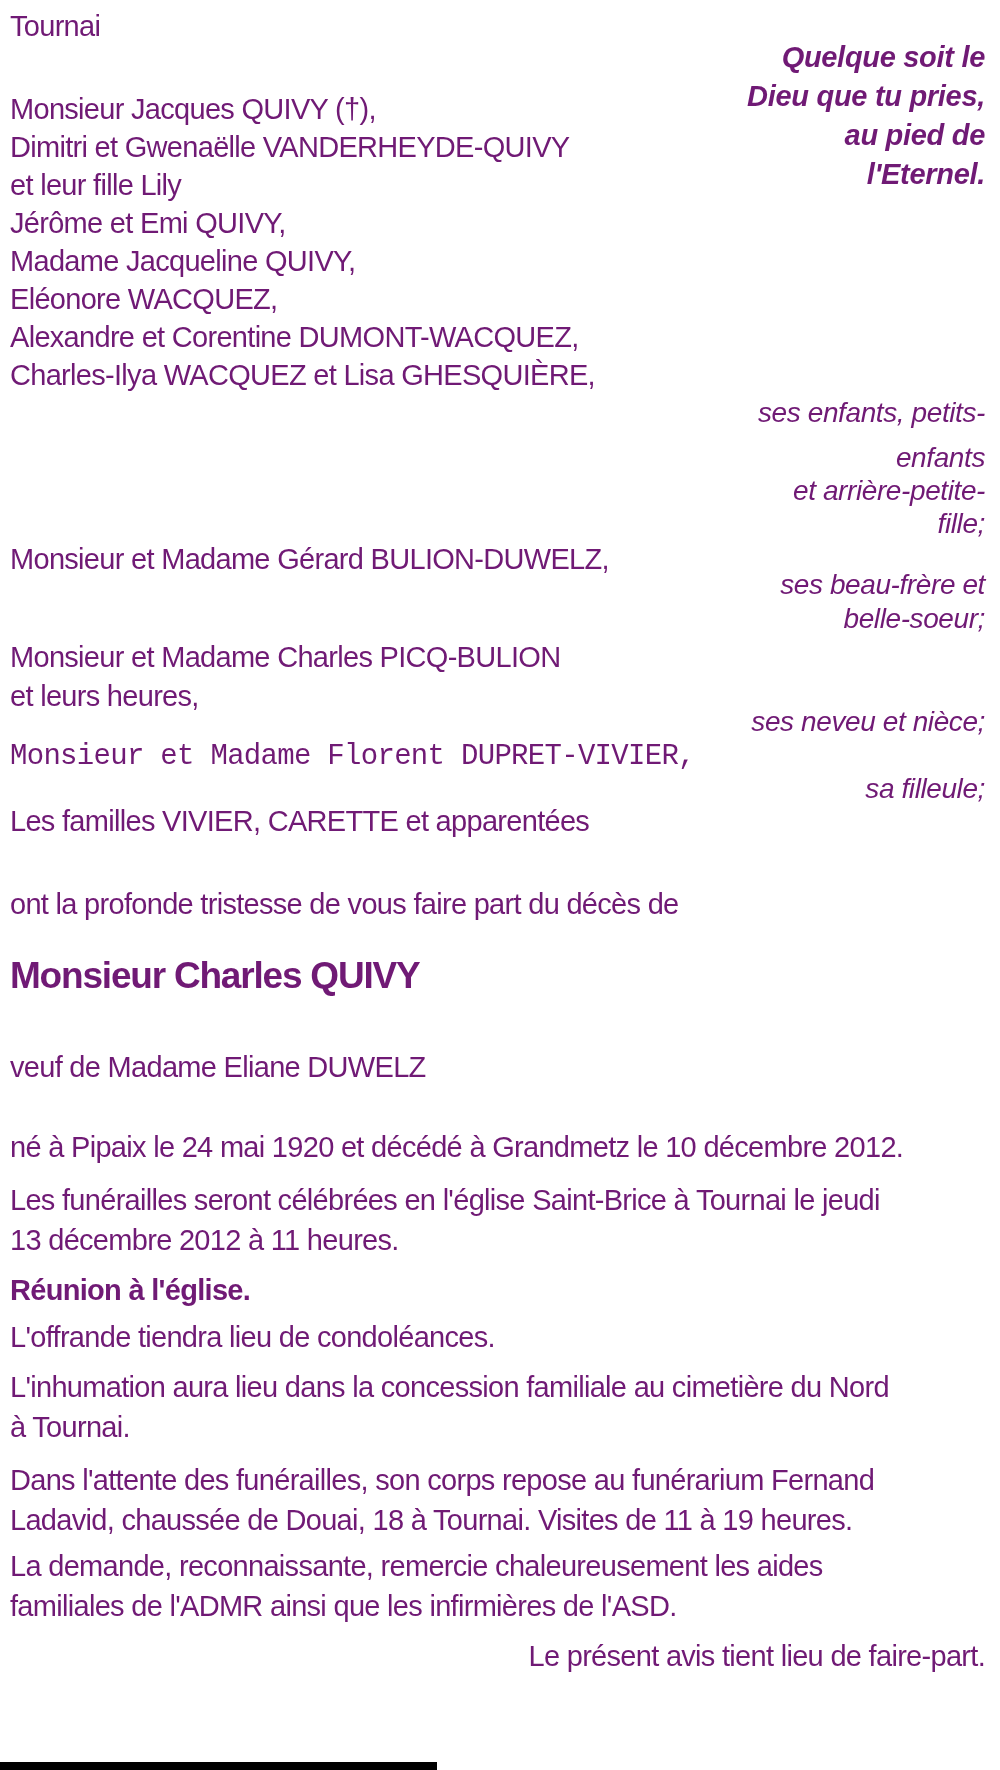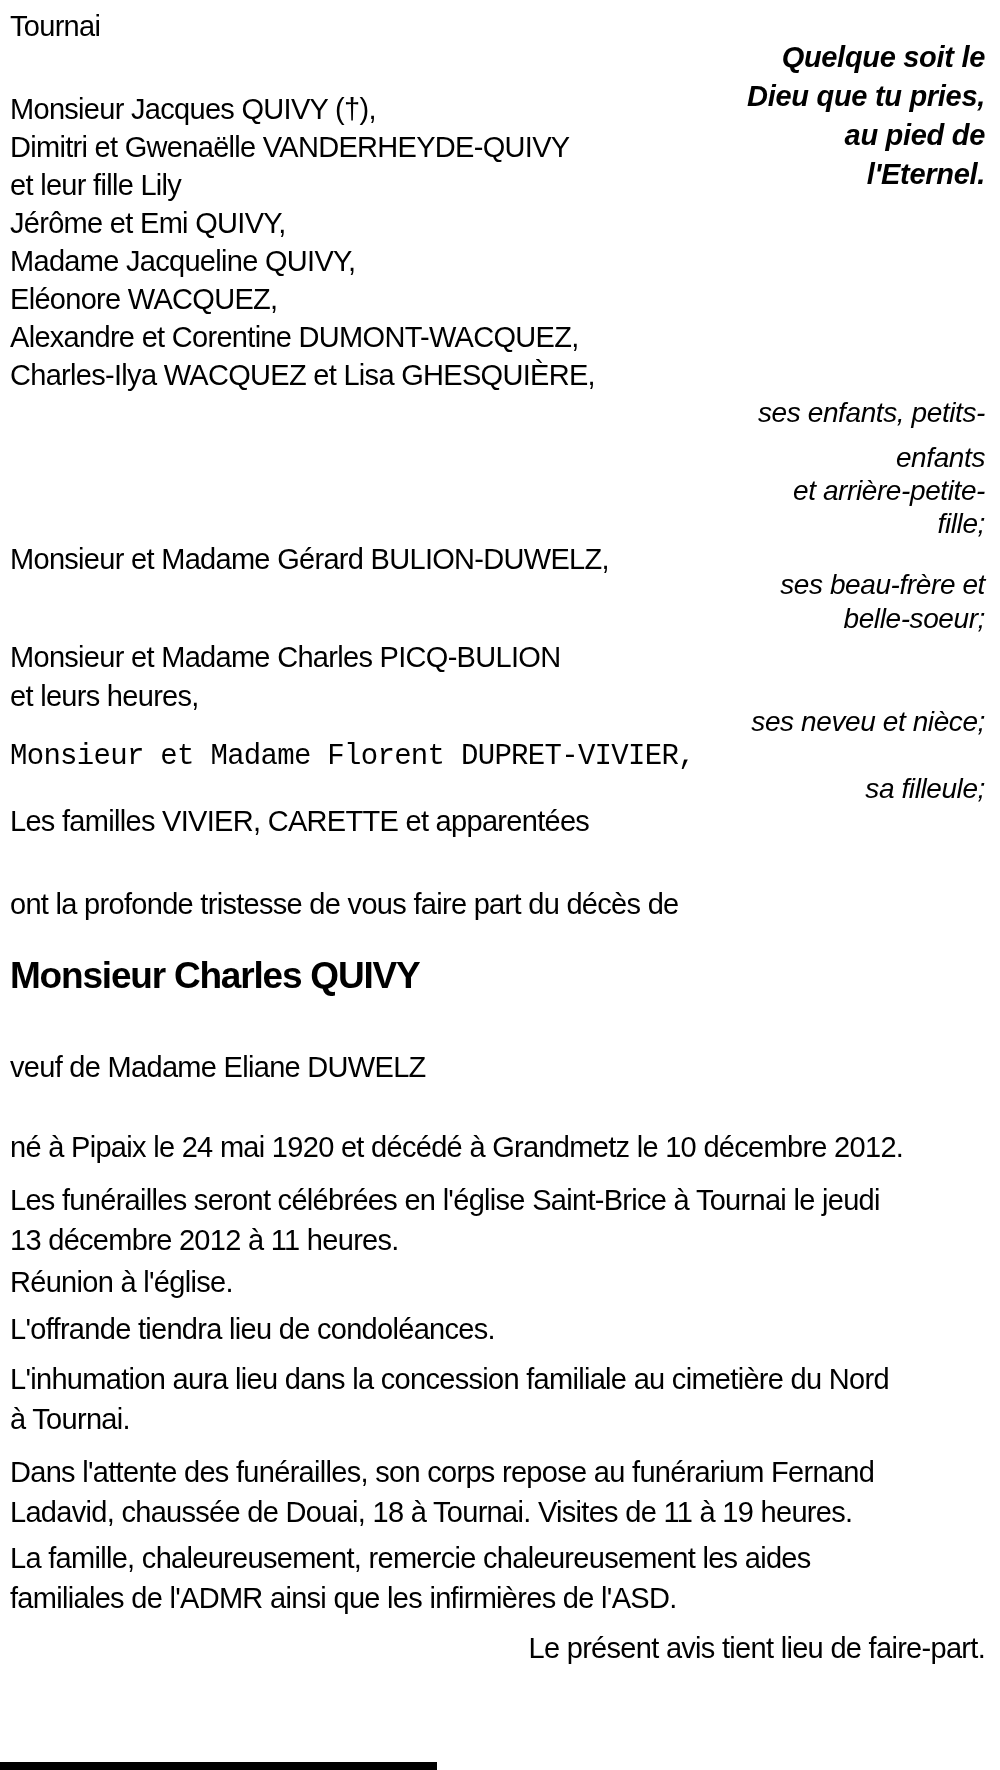--- a/index.html
+++ b/index.html
@@ -1,19 +1,19 @@
 <!DOCTYPE html>
 <html><head>
 <meta charset="utf-8">
 <style>
   html,body{margin:0;padding:0;background:#fff;}
   .page{
     position:relative;width:1000px;height:1770px;background:#ffffff;
     padding:8px 15px 0 10px;box-sizing:border-box;overflow:hidden;
-    font-family:"Liberation Sans",sans-serif;color:#000000;
+    font-family:"Liberation Sans",sans-serif;color:#701a75;
   }
   .txt{font-size:29px;letter-spacing:-0.7px;white-space:nowrap;line-height:36px;}
   .line{white-space:nowrap;}
   .names{line-height:38px;}
   .right-italic{text-align:right;font-style:italic;font-size:28px;line-height:34px;letter-spacing:-0.4px;}
   .epigraph{
     position:absolute;top:38px;right:15px;text-align:right;
     font-weight:bold;font-style:italic;font-size:29px;line-height:39px;letter-spacing:-0.3px;white-space:nowrap;
   }
   .c-city{line-height:36px;}
@@ -28,21 +28,21 @@
   .b-rel4{margin-top:-4px;}
   .b-names5{margin-top:-4px;}
   .b-announce{margin-top:46px;line-height:36px;}
   .b-heading{
     margin-top:30px;font-weight:bold;font-size:37px;line-height:48px;
     letter-spacing:-1.2px;white-space:nowrap;
   }
   .b-widower{margin-top:49px;line-height:36px;}
   .b-p1{margin-top:44px;line-height:36px;}
   .b-p2{margin-top:15px;line-height:40px;}
-  .b-p3{margin-top:4px;line-height:36px;}
+  .b-p3{margin-top:12px;line-height:36px;font-weight:bold;}
   .b-p4{margin-top:11px;line-height:36px;}
   .b-p5{margin-top:12px;line-height:40px;}
   .b-p6{margin-top:13px;line-height:40px;}
   .b-p7{margin-top:6px;line-height:40px;}
   .b-p8{margin-top:12px;line-height:36px;text-align:right;}
   .b-address{margin-top:41px;line-height:40px;}
   .b-bar{position:absolute;left:0;top:1762px;width:437px;height:8px;background:#000;}
 </style>
 </head>
 <body>
@@ -133,21 +133,21 @@
       <div class="line">L'inhumation aura lieu dans la concession familiale au cimetière du Nord</div>
       <div class="line">à Tournai.</div>
     </div>
 
   <div class="txt b-p6">
       <div class="line">Dans l'attente des funérailles, son corps repose au funérarium Fernand</div>
       <div class="line">Ladavid, chaussée de Douai, 18 à Tournai. Visites de 11 à 19 heures.</div>
     </div>
 
   <div class="txt b-p7">
-      <div class="line">La famille, chaleureusement, remercie chaleureusement les aides</div>
+      <div class="line">La demande, reconnaissante, remercie chaleureusement les aides</div>
       <div class="line">familiales de l'ADMR ainsi que les infirmières de l'ASD.</div>
     </div>
 
   <div class="txt b-p8">
       <div class="line">Le présent avis tient lieu de faire-part.</div>
     </div>
 
 
   <div class="b-bar"></div>
 

